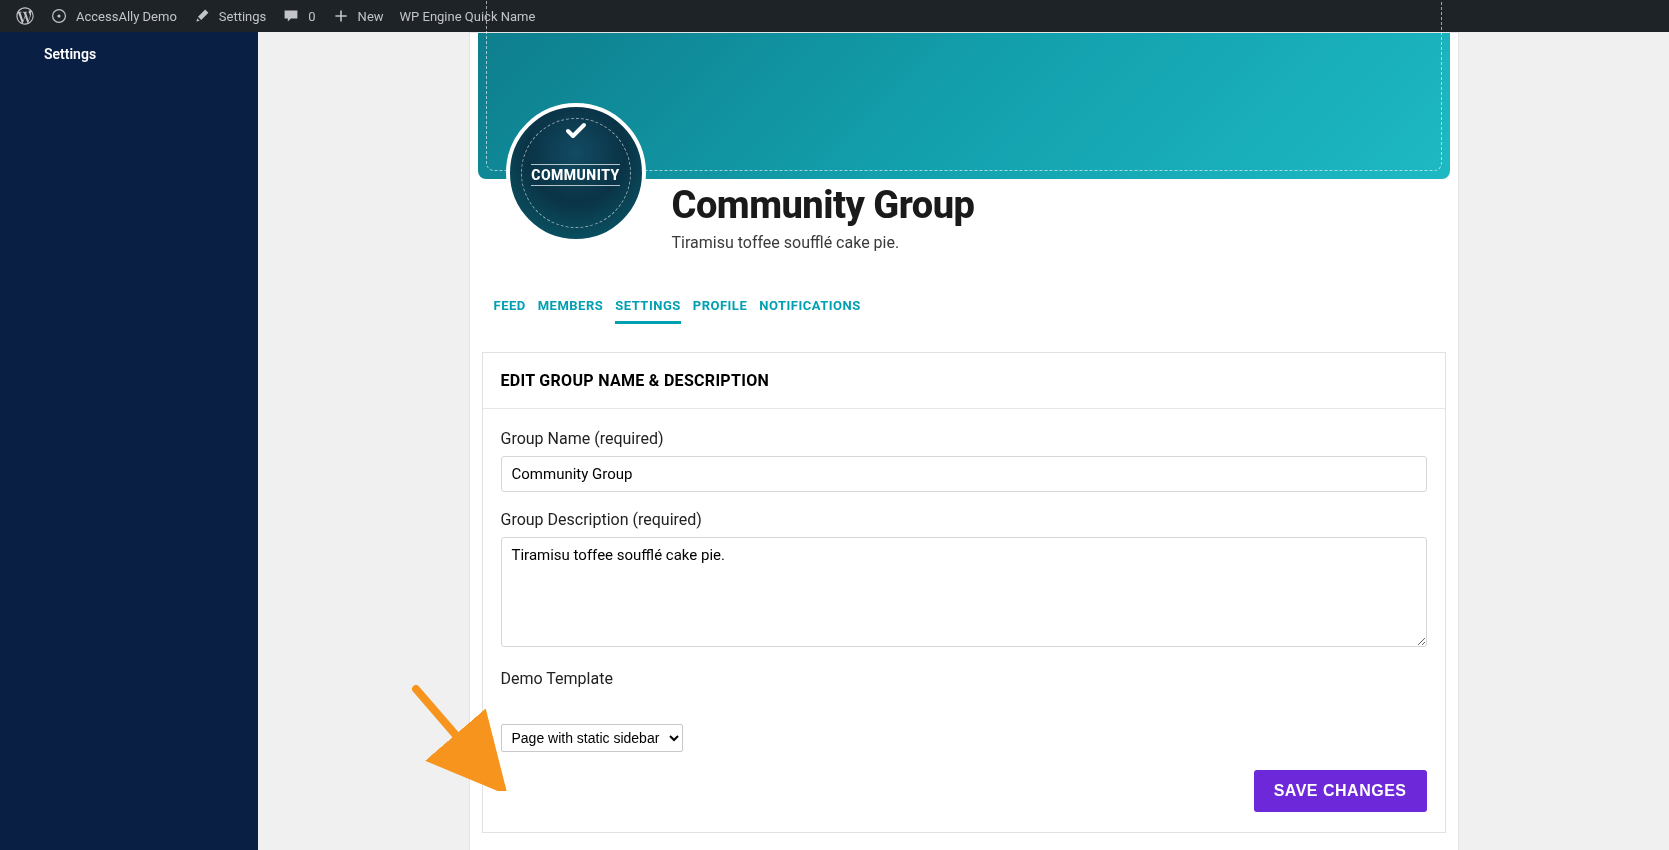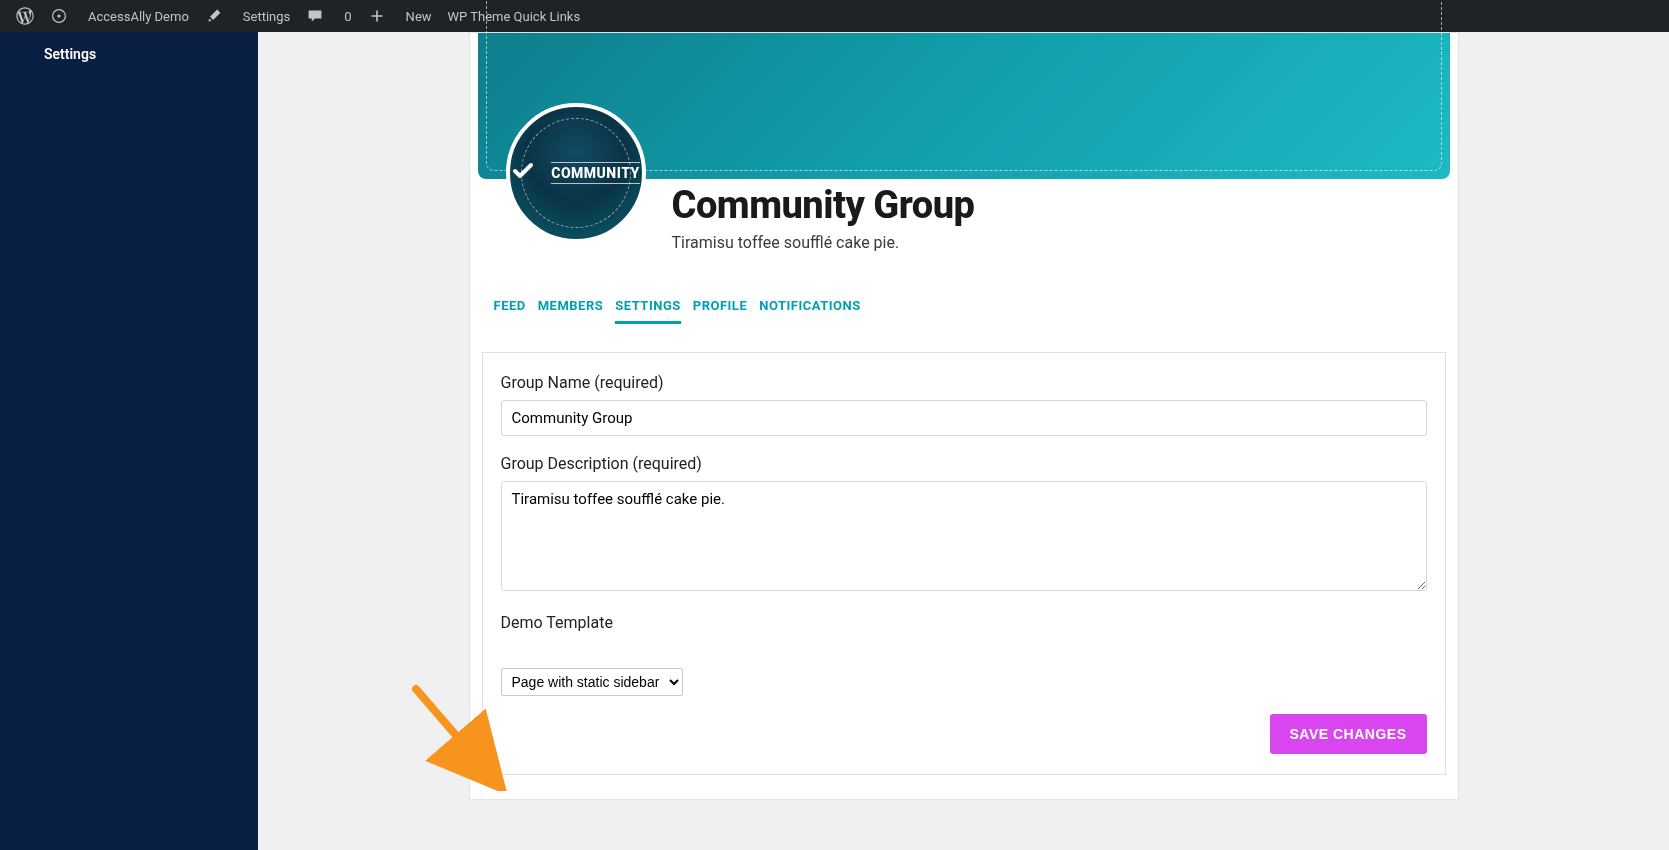--- a/index.html
+++ b/index.html
@@ -1,38 +1,38 @@
 <!DOCTYPE html>
 <html><head>
 <meta charset="utf-8">
 <style>
 * { margin: 0; padding: 0; box-sizing: border-box; }
 body { font-family: -apple-system, BlinkMacSystemFont, "Segoe UI", Roboto, sans-serif; background: #f0f0f1; }
 
 
 .adminbar { height: 32px; background: #1d2327; color: #c3c4c7; display: flex; align-items: center; padding: 0 8px; font-size: 13px; }
-.adminbar-item { display: flex; align-items: center; padding: 0 8px; height: 32px; cursor: pointer; gap: 20px; }
+.adminbar-item { display: flex; align-items: center; padding: 0 8px; height: 32px; cursor: pointer; gap: 8px; }
 .adminbar .ico { width: 18px; height: 18px; display: inline-flex; align-items: center; justify-content: center; }
 
 
 .sidebar { position: fixed; left: 0; top: 32px; bottom: 0; width: 258px; background: #0a1f44; color: #fff; padding-top: 6px; }
 .sidebar-item { padding: 8px 20px 8px 44px; font-size: 14px; font-weight: 600; cursor: pointer; }
 
 
 .main { margin-left: 258px; padding: 0 20px; }
 .content-card { max-width: 990px; margin: 0 auto; background: #fff; border: 1px solid #e5e5e5; position: relative; }
 
 
 .hero { height: 150px; background: linear-gradient(135deg, #0e7e8d 0%, #13a0ad 50%, #1db9c3 100%); border: 4px solid #fff; border-top: none; border-radius: 0 0 12px 12px; margin: 0 4px 0 4px; position: relative; }
 .hero-inner { position: absolute; left: 8px; right: 8px; bottom: 8px; top: -40px; border: 1px dashed rgba(255,255,255,.6); border-top: none; border-radius: 0 0 8px 8px; }
 
 
 .badge-wrapper { position: relative; margin-top: -80px; margin-left: 24px; width: 140px; height: 140px; }
 .badge-circle { width: 140px; height: 140px; border-radius: 50%; background: radial-gradient(circle at 50% 35%, #124b63 0%, #0a3346 45%, #09616f 100%); border: 4px solid #fff; display: flex; align-items: center; justify-content: center; position: relative; }
-.badge-inner { width: 110px; height: 110px; border: 1px dashed rgba(255,255,255,.55); border-radius: 50%; display: flex; flex-direction: row; align-items: center; justify-content: center; gap: 16px; }
+.badge-inner { width: 110px; height: 110px; border: 1px dashed rgba(255,255,255,.55); border-radius: 50%; display: flex; flex-direction: column; align-items: center; gap: 16px; }
 .badge-check { color: #fff; font-size: 22px; font-weight: 900; }
 .badge-label { color: #fff; font-weight: 800; font-size: 14px; letter-spacing: .5px; border-top: 1px solid rgba(255,255,255,.7); border-bottom: 1px solid rgba(255,255,255,.7); padding: 2px 0; }
 
 
 .title-block { margin-left: 190px; margin-top: -60px; padding-right: 24px; }
 .title-block h1 { font-size: 38px; font-weight: 800; color: #1a1a1a; letter-spacing: -.5px; }
 .title-block p { font-size: 16px; color: #3a3a3a; margin-top: 6px; }
 
 
 .tabs, .subtabs { display: flex; gap: 12px; padding: 0 12px; margin-top: 46px; font-size: 13px; font-weight: 700; letter-spacing: .5px; }
@@ -43,21 +43,21 @@
 
 .formbox { margin: 28px 0 24px 0; border: 1px solid #e2e2e2; }
 .formbox-header { padding: 18px 18px; font-size: 16px; font-weight: 700; letter-spacing: .3px; border-bottom: 1px solid #e6e6e6; }
 .formbox-body { padding: 20px 18px; }
 .field-label { font-size: 16px; color: #222; margin-bottom: 8px; display: block; }
 .text-input, .textarea { width: 100%; border: 1px solid #d6d6d6; border-radius: 3px; padding: 8px 10px; font-size: 15px; font-family: inherit; }
 .textarea { height: 110px; resize: both; }
 .field-group { margin-bottom: 18px; }
 .select-input { border: 1px solid #c9c9c9; padding: 4px 6px; font-size: 14px; background: #fff; border-radius: 2px; margin-top: 28px; }
 .actions { display: flex; justify-content: flex-end; }
-.save-btn { background: #d946ef; color: #fff; border: none; padding: 12px 20px; font-size: 14px; font-weight: 700; letter-spacing: .5px; border-radius: 3px; cursor: pointer; }
+.save-btn { background: #6d28d9; color: #fff; border: none; padding: 12px 20px; font-size: 16px; font-weight: 700; letter-spacing: .5px; border-radius: 3px; cursor: pointer; }
 
 
 .arrow-anno { position: absolute; left: -62px; top: 578px; pointer-events: none; }
 
 .right-gutter { position: fixed; right: 0; top: 32px; bottom: 0; width: 132px; background: #f0f0f1; }
 </style>
 </head>
 <body>
 
 <div class="adminbar">
@@ -95,21 +95,21 @@
   </div>
   <div class="adminbar-item">
     <span class="ico">
       <svg viewBox="0 0 20 20" width="16" height="16" fill="#c3c4c7">
           <path d="M9 3h2v6h6v2h-6v6H9v-6H3V9h6V3z"></path>
         </svg>
     </span>
     <span>New</span>
   </div>
   <div class="adminbar-item">
-    <span>WP Theme Quick Links</span>
+    <span>WP Engine Quick Name</span>
   </div>
 </div>
 
 <nav class="sidebar">
   <div class="sidebar-item">
     <span>Settings</span>
   </div>
 </nav>
 
 <div class="right-gutter"></div>
@@ -151,20 +151,21 @@
       <svg class="arrow-anno" width="100" height="110" viewBox="0 0 100 110">
         <defs>
           <marker id="ahead" markerWidth="10" markerHeight="10" refX="7" refY="5" orient="auto">
             <path d="M0,0 L10,5 L0,10 z" fill="#f7941e"></path>
           </marker>
         </defs>
         <line x1="8" y1="8" x2="84" y2="96" stroke="#f7941e" stroke-width="8" stroke-linecap="round" marker-end="url(#ahead)"></line>
       </svg>
 
       <div class="formbox">
+        <div class="formbox-header">EDIT GROUP NAME &amp; DESCRIPTION</div>
         <div class="formbox-body">
 
           <div class="field-group">
             <label class="field-label">Group Name (required)</label>
             <input type="text" class="text-input" value="Community Group" style="">
           </div>
 
           <div class="field-group">
             <label class="field-label">Group Description (required)</label>
             <textarea class="textarea" id="desc-ta" style="">Tiramisu toffee soufflé cake pie.</textarea>

